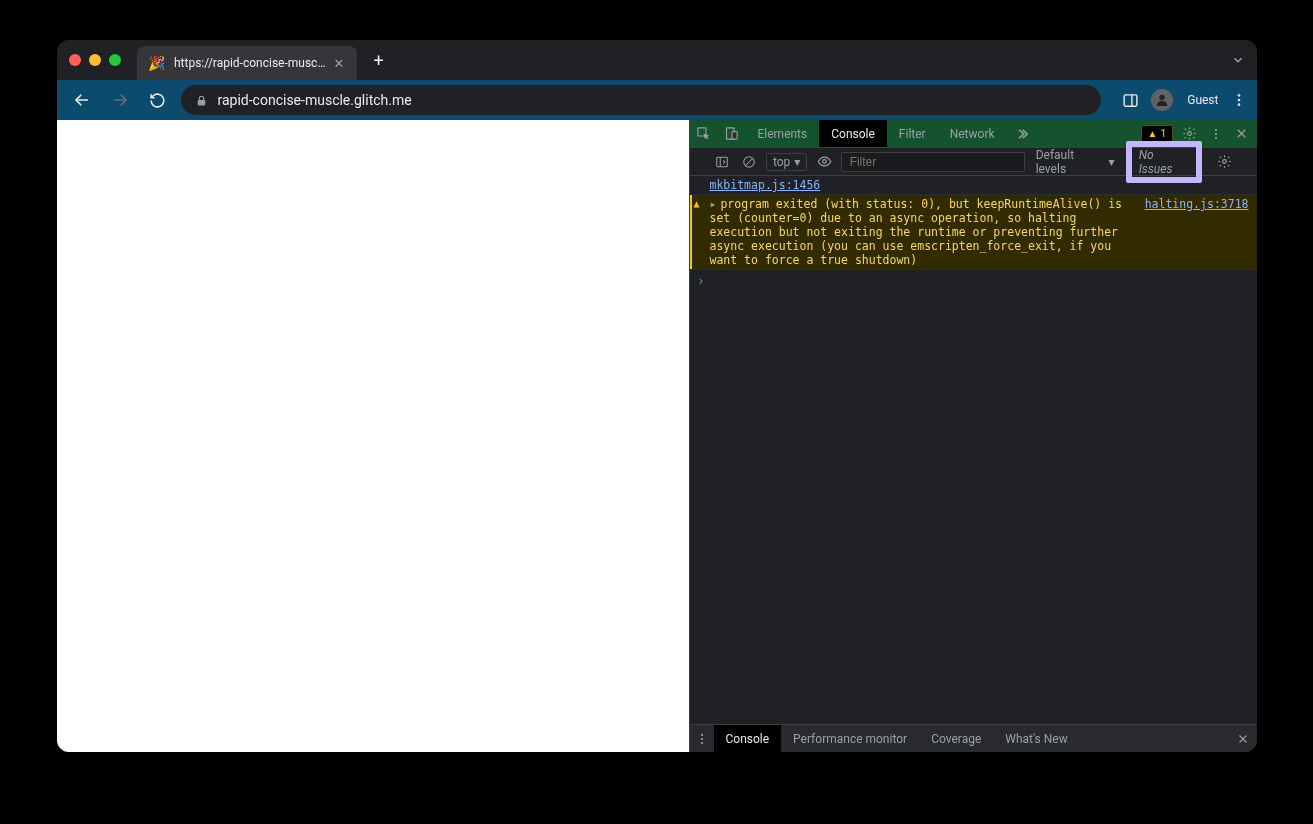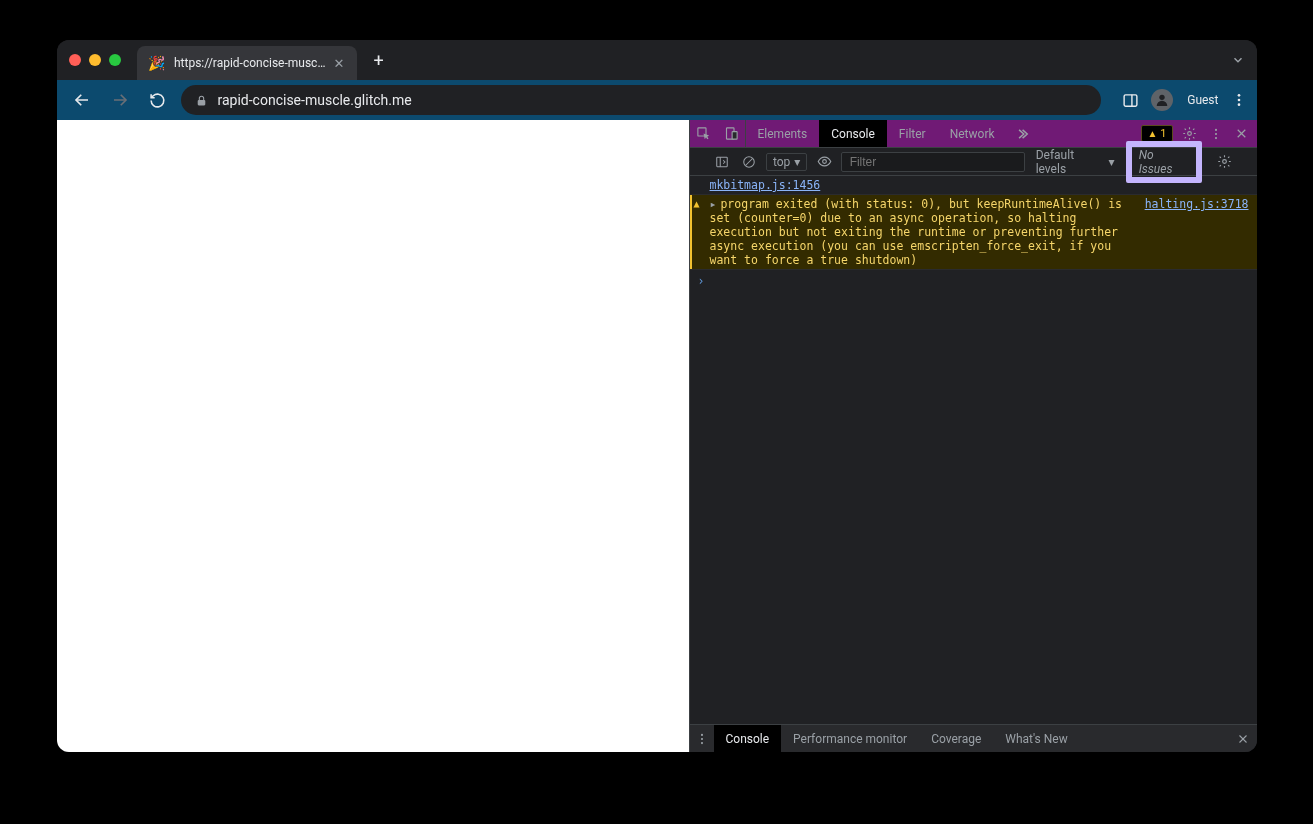--- a/index.html
+++ b/index.html
@@ -73,21 +73,21 @@
 .vdots { color: #e8eaed; cursor: pointer; }
 .panel-ico { color:#e8eaed; }
 
 
 .content { flex: 1; display: flex; min-height: 0; }
 .page { width: 632px; background: #fff; }
 .devtools { flex: 1; background: #202124; display: flex; flex-direction: column; border-left: 1px solid #3c4043; }
 
 
 .dt-tabs {
-  height: 28px; background: #701a75; display: flex; align-items: center;
+  height: 28px; background: #14532d; display: flex; align-items: center;
   border-bottom: 1px solid #3c4043; font-size: 12px; color: #9aa0a6;
 }
 .dt-ico { width: 28px; display: flex; align-items: center; justify-content: center; height: 100%; border-right: 1px solid #3c4043; cursor: pointer; }
 .dt-ico.nb { border-right: none; }
 .dt-tabrow { display: flex; height: 100%; }
 .dt-tab { padding: 0 12px; display: flex; align-items: center; height: 100%; cursor: pointer; }
 .dt-tab.active { background: #000; color: #e8eaed; }
 .dt-more { padding: 0 8px; display:flex;align-items:center;cursor:pointer; }
 .dt-spacer { flex: 1; }
 .dt-right { display: flex; align-items: center; gap: 6px; padding-right: 6px; }

